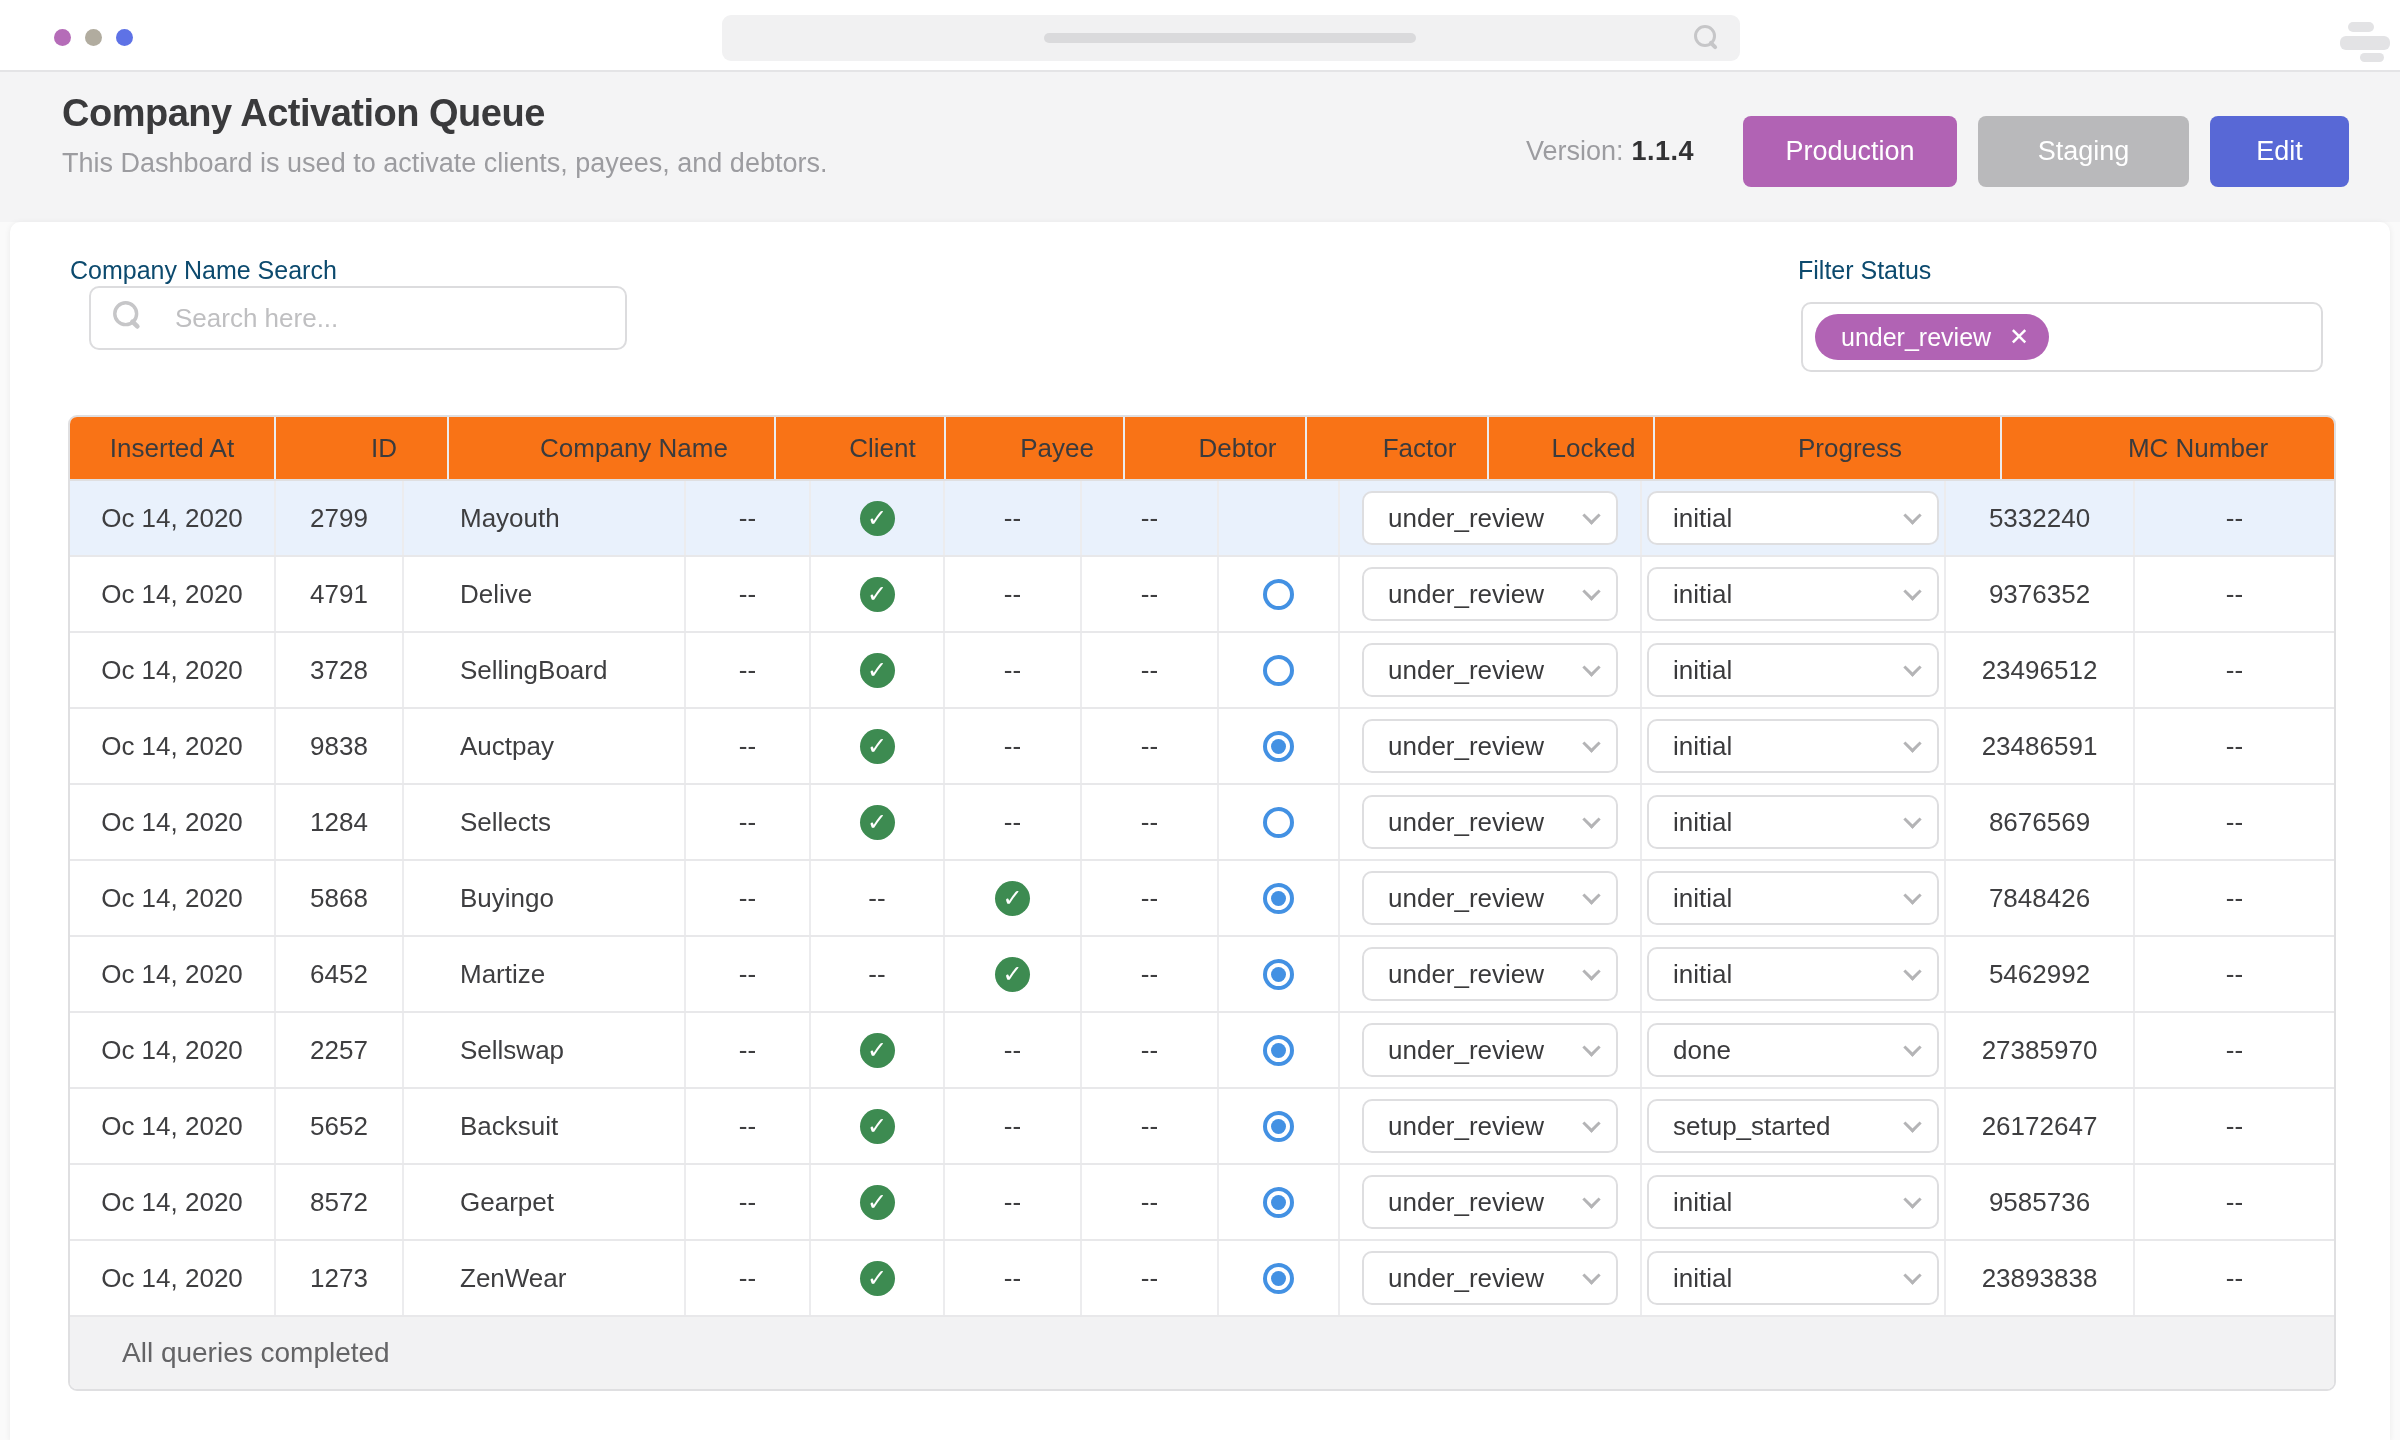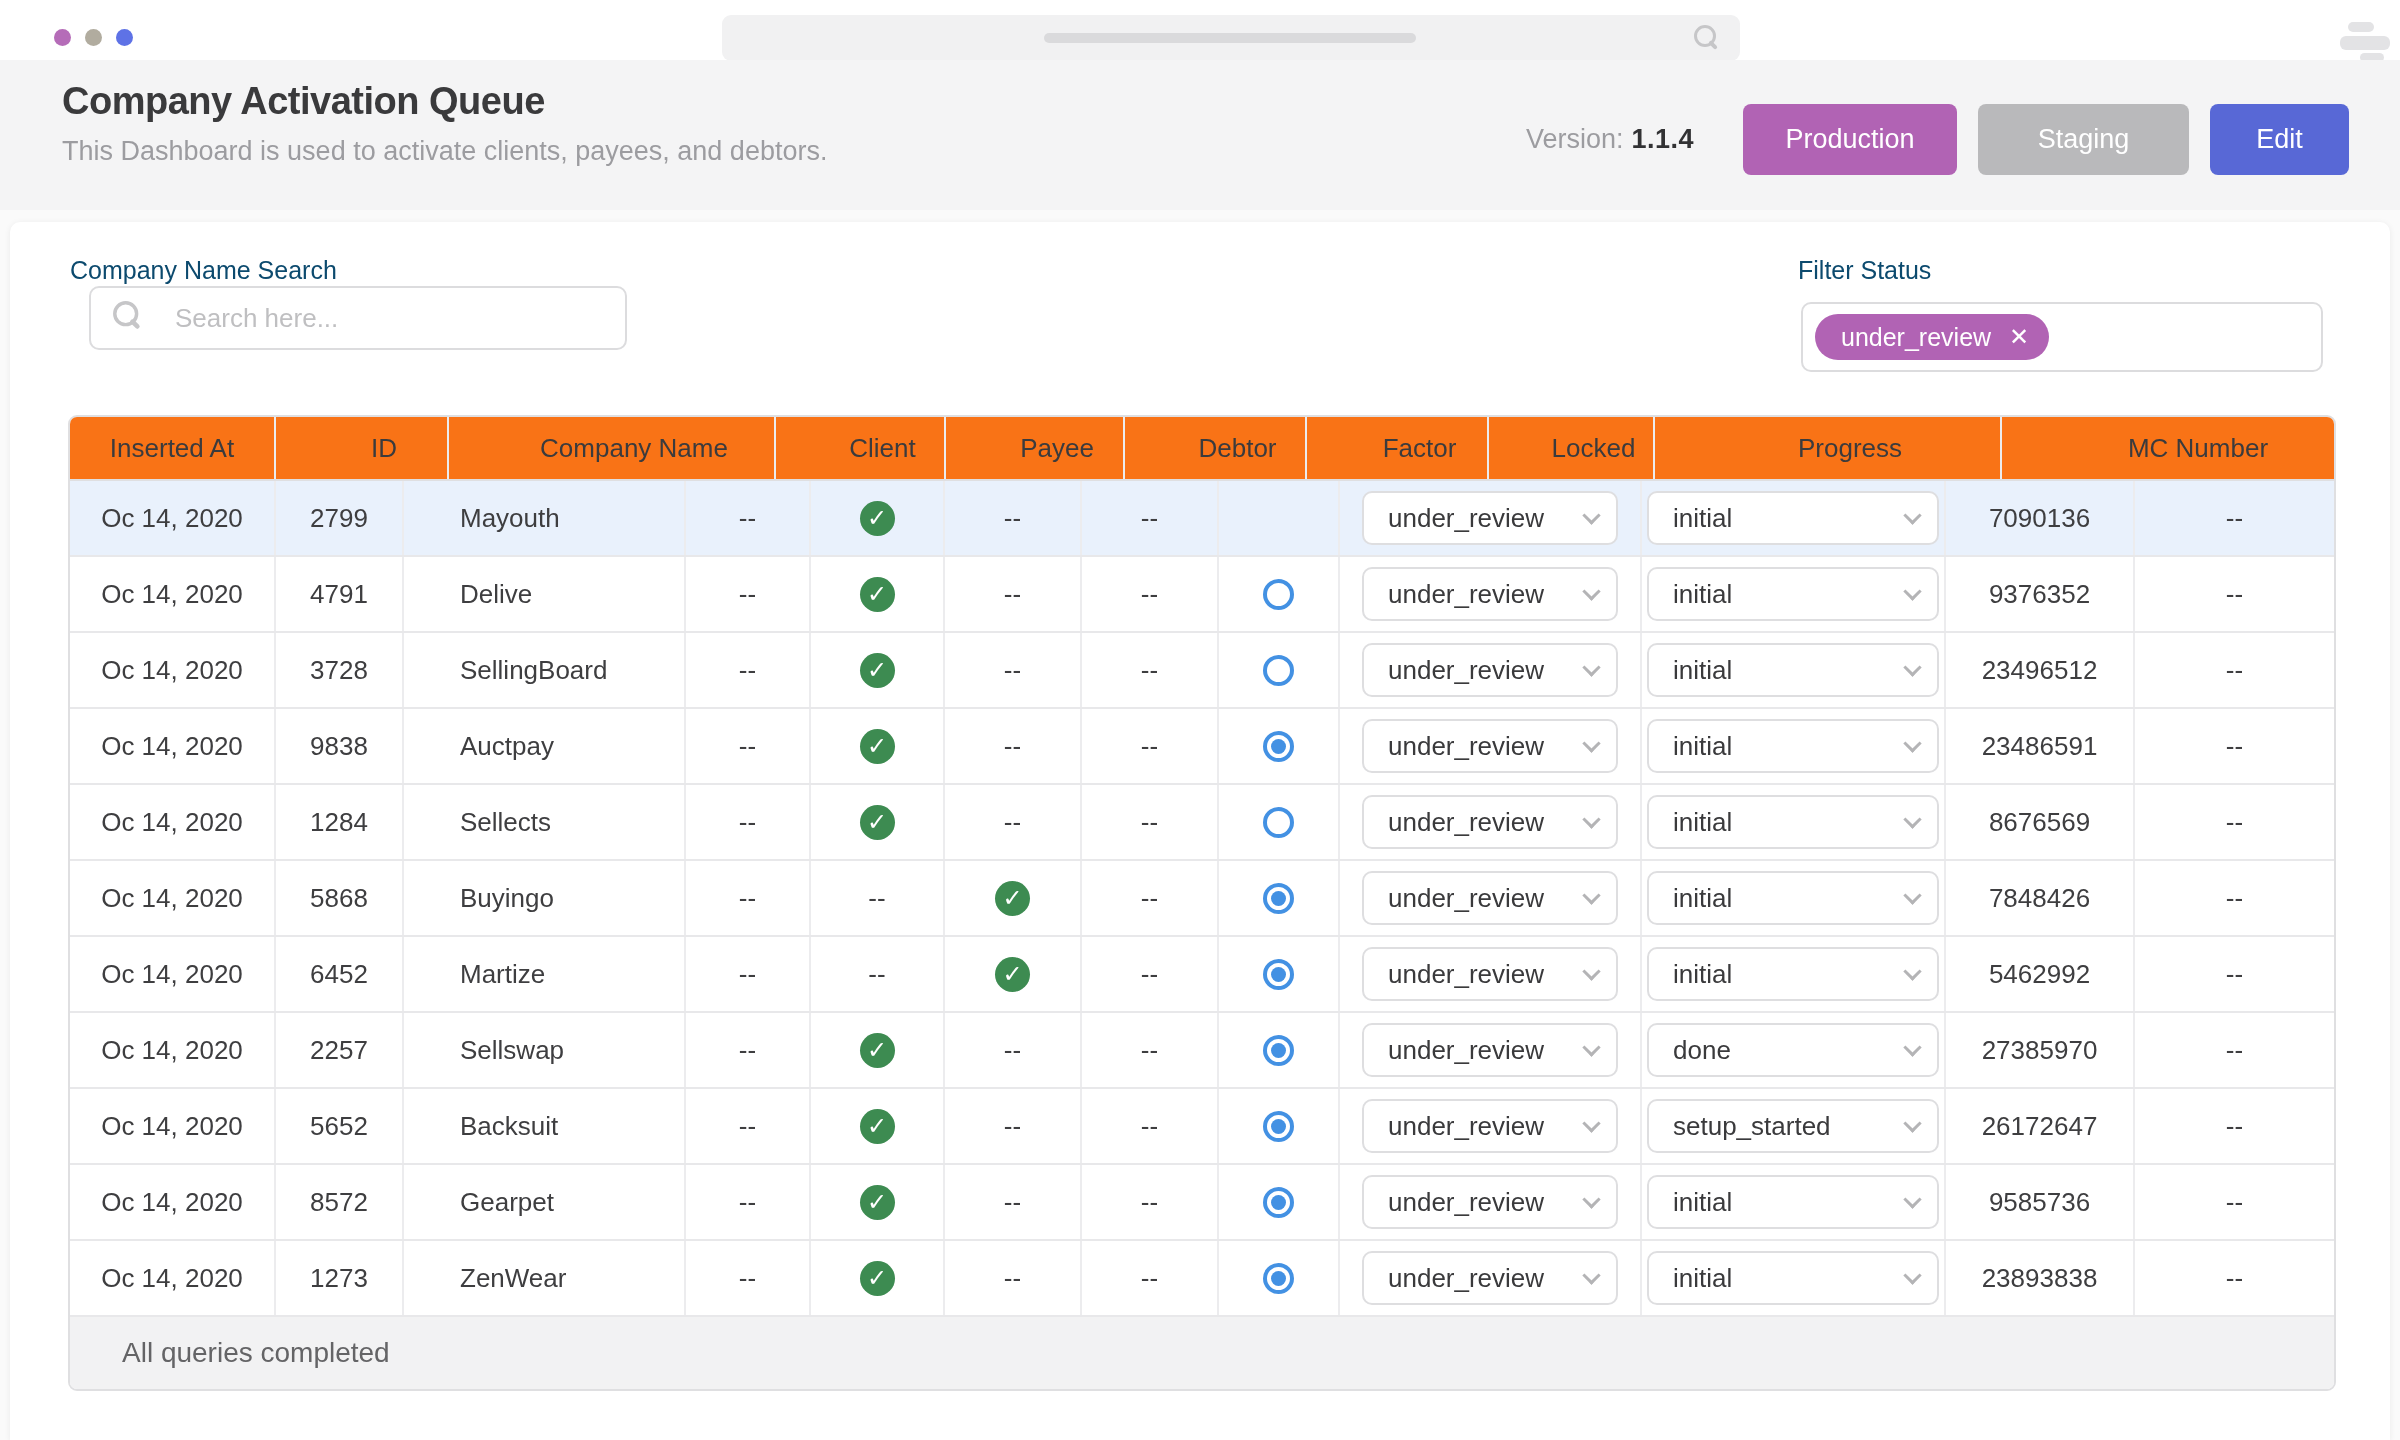--- a/index.html
+++ b/index.html
@@ -18,21 +18,21 @@
   .mag::before { content:""; position:absolute; left:0; top:0; width:16px; height:16px; border:3px solid #c6c6c8; border-radius:50%; }
   .mag::after { content:""; position:absolute; left:17px; top:15px; width:4px; height:10px; background:#c6c6c8; border-radius:2px; transform:rotate(-45deg); }
   .urlbar .mag { position:absolute; right:20px; top:10px; }
   .menu-ico { position:absolute; left:2336px; top:20px; width:56px; height:42px; }
   .menu-ico i { position:absolute; display:block; background:#e3e3e5; border-radius:6px; }
   .menu-ico .b1 { left:12px; top:2px;  width:26px; height:10px; }
   .menu-ico .b2 { left:4px;  top:16px; width:50px; height:14px; }
   .menu-ico .b3 { left:24px; top:33px; width:24px; height:9px; }
 
   
-  .appheader { position:absolute; left:0; top:60px; width:2400px; height:150px; background:#f4f4f5; }
+  .appheader { position:absolute; left:0; top:72px; width:2400px; height:150px; background:#f4f4f5; }
   .page-title { position:absolute; left:62px; top:20px; font-size:38px; font-weight:700; color:#3a3a3c; letter-spacing:-0.5px; }
   .page-subtitle { position:absolute; left:62px; top:76px; font-size:27px; color:#9c9ca0; }
   .hdr-right { position:absolute; right:51px; top:44px; height:71px; display:flex; align-items:center; column-gap:21px; }
   .version { font-size:27px; color:#9c9ca0; margin-right:28px; white-space:nowrap; }
   .version b { color:#323234; font-weight:700; margin-left:8px; letter-spacing:0.5px; }
   .btn { height:71px; border:none; border-radius:8px; color:#fff; font-size:27px; font-family:inherit; display:flex; align-items:center; justify-content:center; cursor:pointer; }
   .btn-production { width:214px; background:#b163b4; }
   .btn-staging    { width:211px; background:#b9b9bb; }
   .btn-edit       { width:139px; background:#5868d6; }
 
@@ -148,21 +148,21 @@
         <span class="sel-val">under_review</span>
         <span class="chev"></span>
       </div>
     </div>
     <div class="td c-progress">
       <div class="select">
         <span class="sel-val">initial</span>
         <span class="chev"></span>
       </div>
     </div>
-    <div class="td c-mc">7090136</div>
+    <div class="td c-mc">5332240</div>
     <div class="td c-address">--</div>
   </div>
           <div class="grid-row tr">
     <div class="td c-date">Oc 14, 2020</div>
     <div class="td c-id">4791</div>
     <div class="td c-company">Delive</div>
     <div class="td c-client">--</div>
     <div class="td c-payee">
               <span class="check-icon"></span>
             </div>

